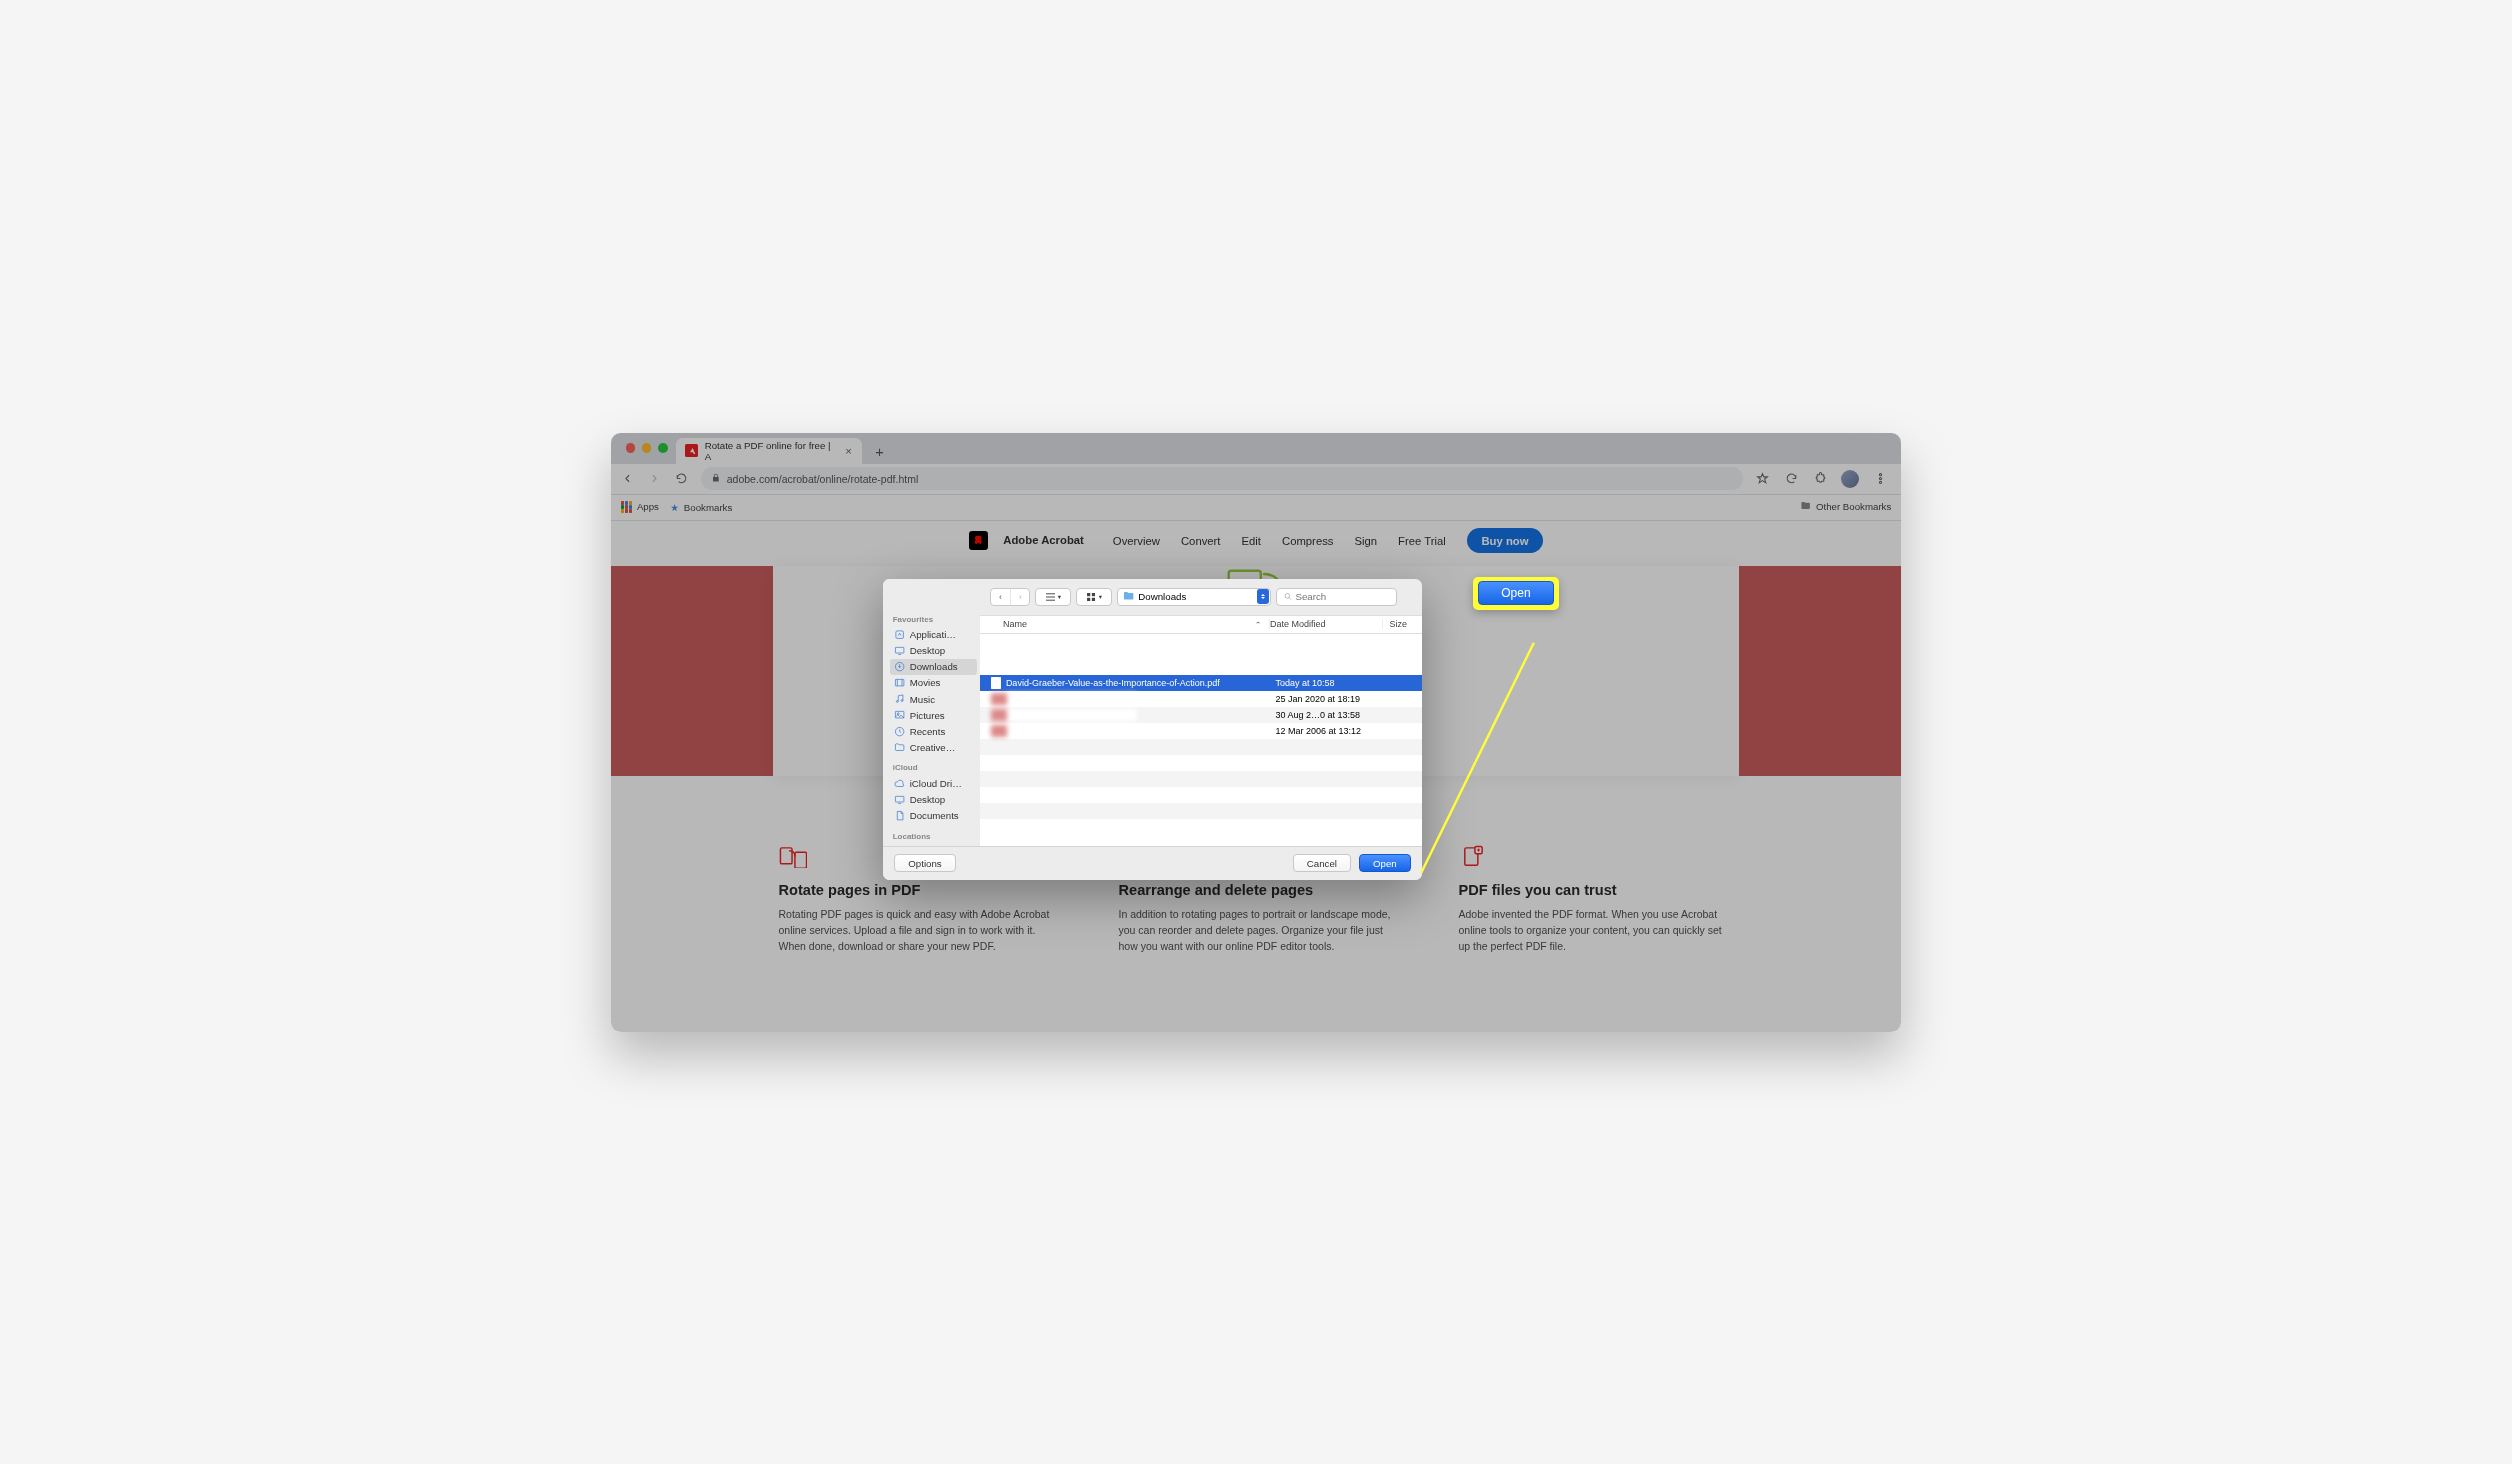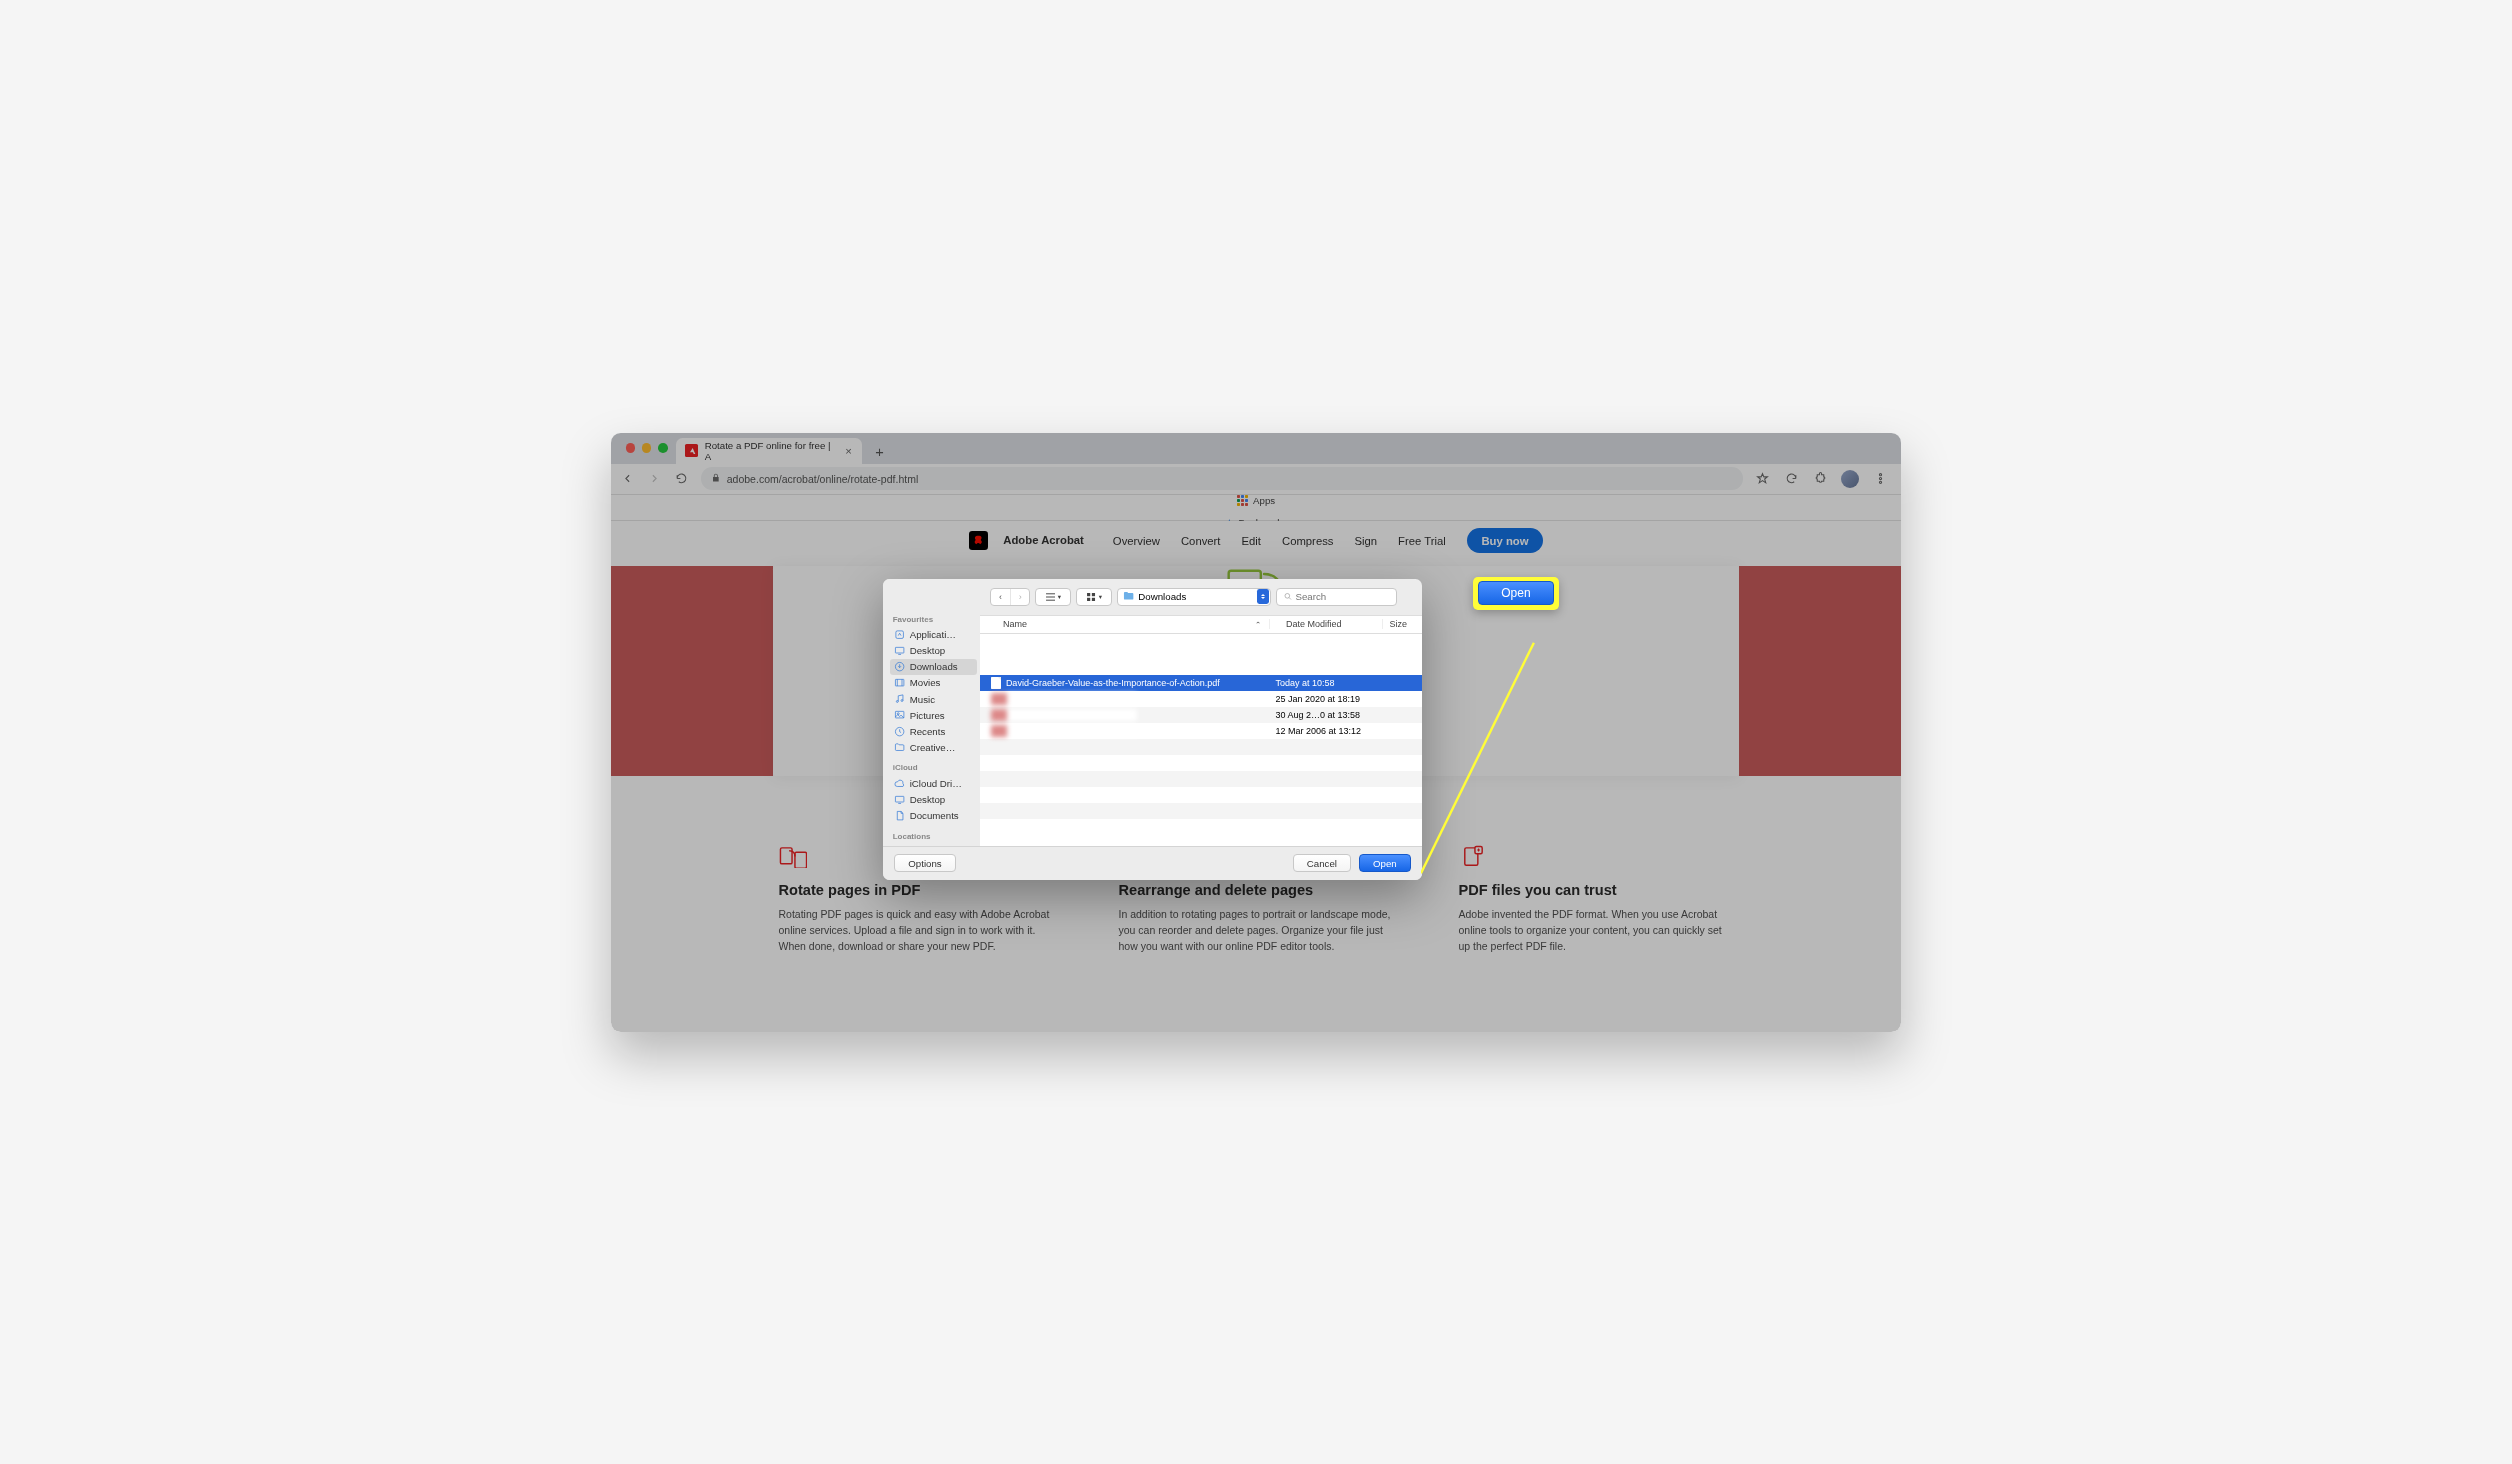--- a/index.html
+++ b/index.html
@@ -17,21 +17,21 @@
 .tab-fav{width:13px;height:13px;background:#ed2224;border-radius:1.6px;display:flex;align-items:center;justify-content:center;}
 .tab-fav svg{width:8px;height:8px;fill:#fff;}
 .tab-close{color:#666;font-size:11.3px;}
 .new-tab{width:23px;height:23px;display:flex;align-items:center;justify-content:center;color:#555;font-size:14.6px;margin-left:6.5px;}
 .url-bar{height:31px;background:#fff;border-bottom:0.8px solid #e3e3e3;display:flex;align-items:center;padding:0 8px;gap:11.3px;}
 .nav-icon{color:#6a6a6a;display:flex;align-items:center;justify-content:center;width:16px;height:16px;}
 .nav-icon svg{width:13px;height:13px;stroke:#6a6a6a;fill:none;stroke-width:2;}
 .url-field{flex:1;display:flex;align-items:center;gap:6.5px;height:23px;background:#f1f3f4;border-radius:11.3px;padding:0 9.7px;font-size:10.5px;color:#555;}
 .url-right{display:flex;align-items:center;gap:13px;padding-right:4.9px;}
 .avatar{width:18px;height:18px;border-radius:50%;background:linear-gradient(135deg,#9ac 0%,#679 100%);}
-.bm-bar{height:26px;background:#fff;border-bottom:0.8px solid #e3e3e3;display:flex;align-items:center;padding:0 9.7px;gap:11.3px;font-size:9.7px;color:#444;flex-direction:column;}
+.bm-bar{height:26px;background:#fff;border-bottom:0.8px solid #e3e3e3;display:flex;align-items:center;padding:0 9.7px;gap:11.3px;font-size:9.7px;color:#444;}
 .bm-bar .spacer{flex:1;}
 .bm-item{display:flex;align-items:center;gap:4.9px;}
 .bm-apps{width:11.3px;height:11.3px;display:grid;grid-template-columns:repeat(3,1fr);grid-template-rows:repeat(3,1fr);gap:0.8px;}
 .bm-apps span{background:#de5246;border-radius:0.8px;}
 .bm-apps span:nth-child(2){background:#4285f4;}.bm-apps span:nth-child(3){background:#f4b400;}
 .bm-apps span:nth-child(4){background:#0f9d58;}.bm-apps span:nth-child(6){background:#4285f4;}
 .bm-apps span:nth-child(7){background:#f4b400;}.bm-apps span:nth-child(9){background:#de5246;}
 .page{position:relative;height:calc(100% - 87px);background:#fff;}
 .adobe-nav{height:40px;display:flex;align-items:center;justify-content:center;gap:21px;font-size:11.3px;color:#333;}
 .adobe-logo{display:flex;align-items:center;gap:15px;font-weight:700;margin-right:8px;}
@@ -68,21 +68,21 @@
 .sidebar{width:97px;background:#ececec;padding:0 3.2px 4.9px 6.5px;font-size:9.7px;overflow:hidden;}
 .sb-head{color:#888;font-size:8px;font-weight:600;margin:0 0 3.2px 3.2px;}
 .sb-head.mt{margin-top:8px;}
 .sb-item{display:flex;align-items:center;gap:4.9px;padding:2.4px 4px;border-radius:3.2px;color:#333;white-space:nowrap;overflow:hidden;text-overflow:ellipsis;}
 .sb-item.sel{background:#d5d5d5;}
 .sb-ic{width:11.3px;height:11.3px;display:flex;align-items:center;justify-content:center;}
 .sb-ic svg{width:11.3px;height:11.3px;fill:none;stroke:#2e76d6;stroke-width:1.5;}
 .filepane{flex:1;background:#fff;display:flex;flex-direction:column;gap:41px;}
 .fp-head{height:19.4px;display:flex;align-items:center;font-size:9px;color:#444;border-bottom:0.8px solid #ddd;border-top:0.8px solid #ddd;background:#fff;}
 .fp-name{flex:1;padding-left:23px;display:flex;align-items:center;gap:4.9px;}
-.fp-date{width:113px;border-left:0.8px solid #eee;padding-left:16px;}
+.fp-date{width:113px;border-left:0.8px solid #eee;padding-left:0;}
 .fp-size{width:40px;border-left:0.8px solid #eee;padding-left:6.5px;}
 .fp-rows{flex:1;overflow:hidden;}
 .fp-row{height:16px;display:flex;align-items:center;font-size:9px;}
 .fp-row .rname{flex:1;padding-left:11.3px;display:flex;align-items:center;gap:4.9px;}
 .fp-row .rdate{width:113px;padding-left:6.5px;}
 .fp-row .rsize{width:40px;}
 .fp-row.selected{background:#2866d7;color:#fff;}
 .fp-row.even{background:#f4f4f4;}
 .blur-box{filter:blur(2.4px);background:linear-gradient(90deg,#d88 0,#d88 16px,#fff 16px,#fff 146px,transparent 146px);height:11.3px;width:146px;border-radius:1.6px;}
 .doc-ic{width:9.7px;height:11.3px;background:#fff;border:0.8px solid #999;border-radius:0.8px;position:relative;}

